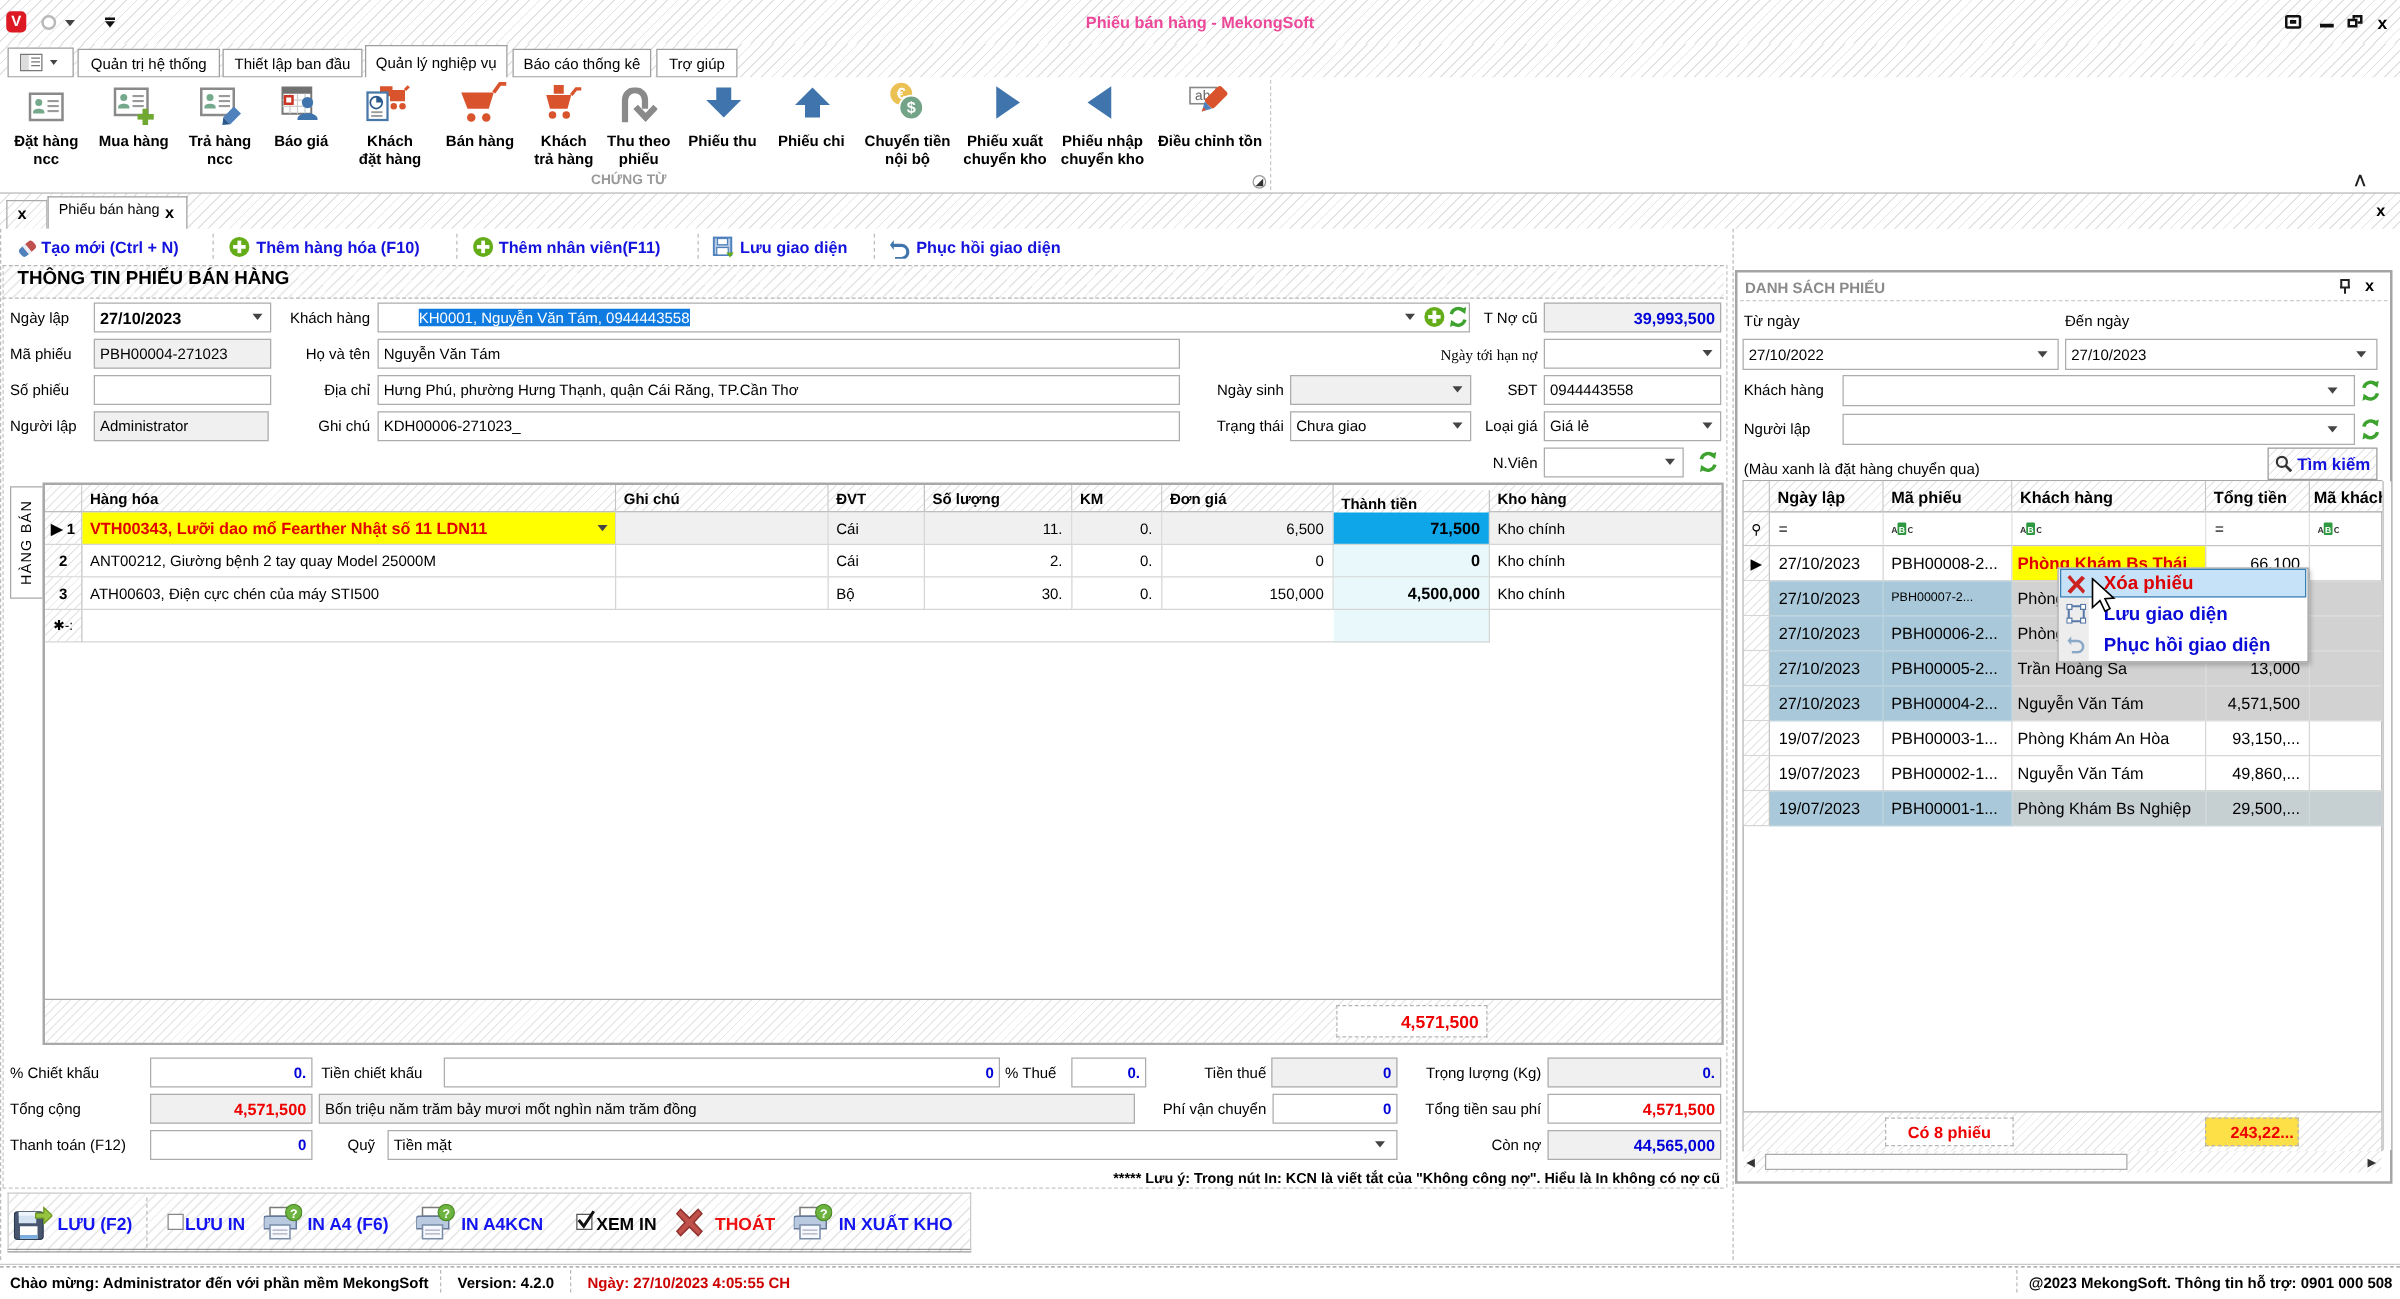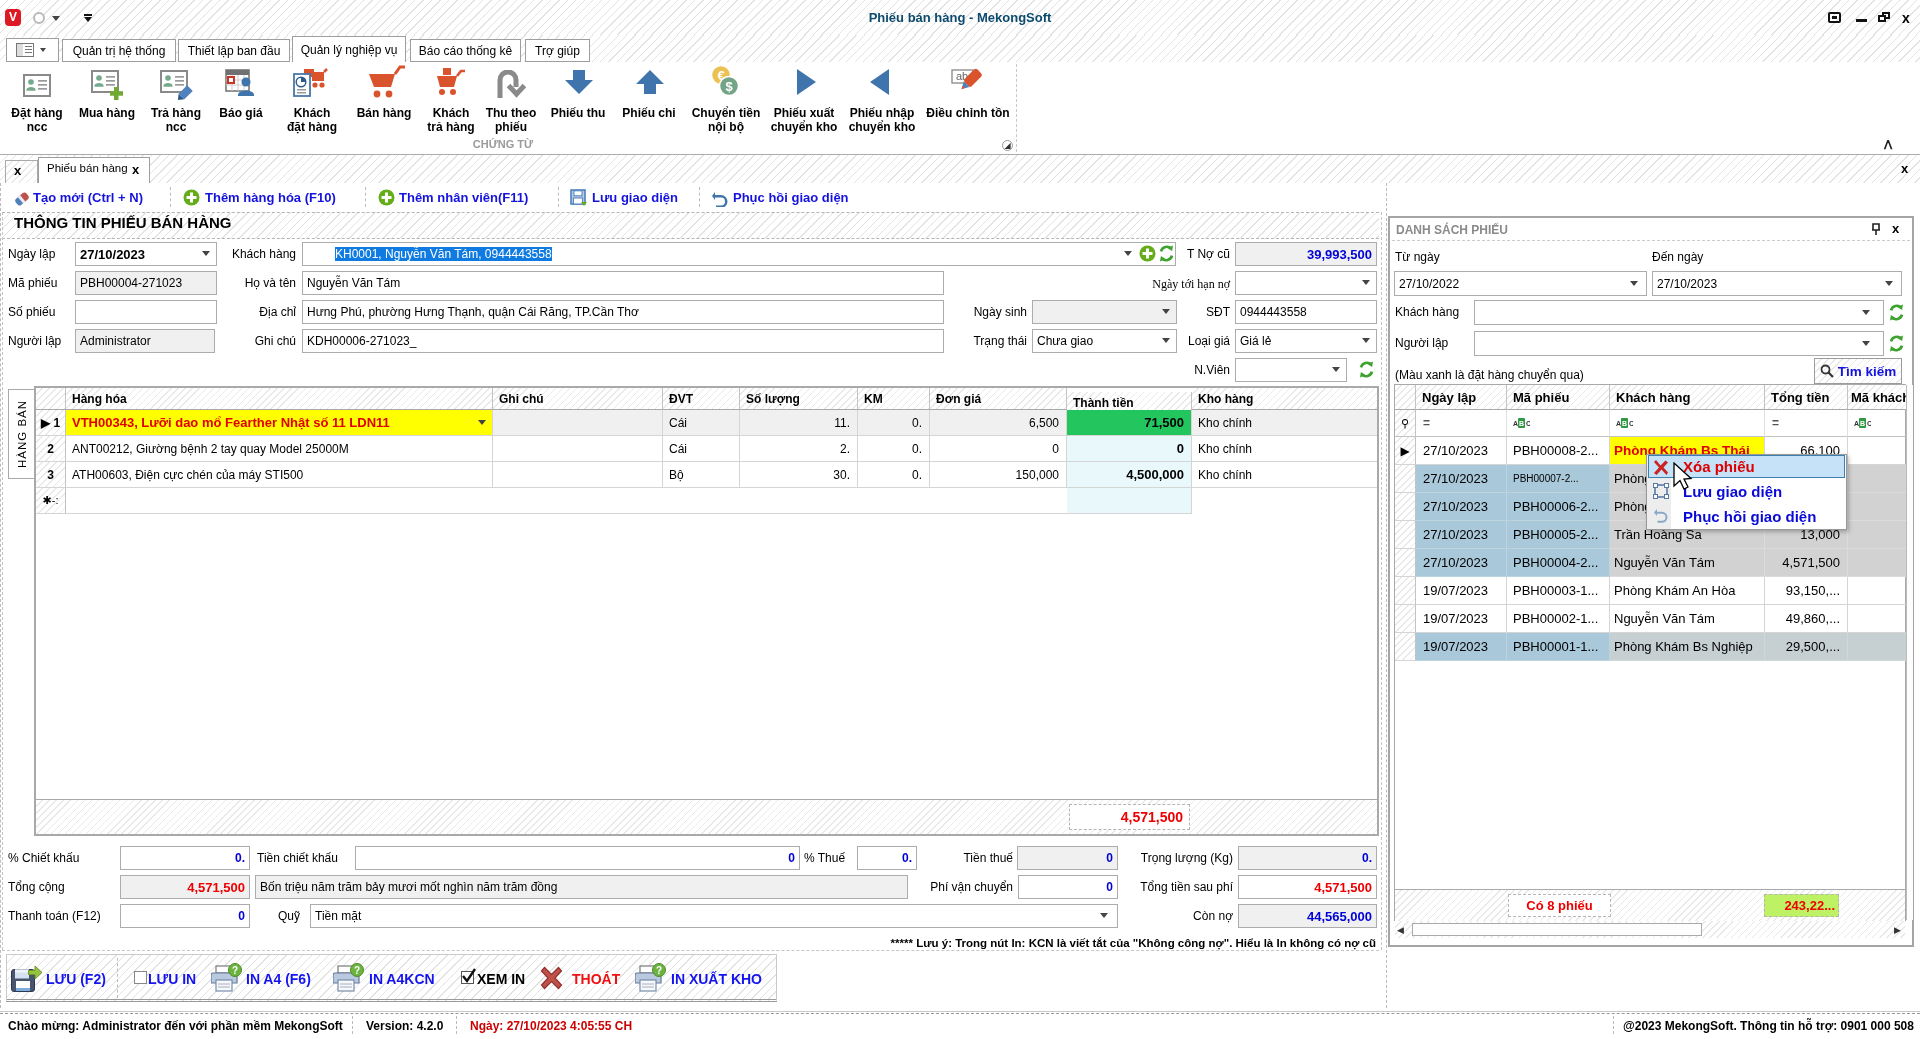--- a/index.html
+++ b/index.html
@@ -18,21 +18,21 @@
 </style>
 </head>
 <body>
 
 <div class="abs hatch" style="left:0;top:0;width:1920px;height:35px;"></div>
 <div class="abs" style="left:5px;top:9px;width:16px;height:17px;border-radius:4px;background:#dd1a23;color:#fff;font-weight:bold;text-align:center;line-height:17px;font-size:12px;">V</div>
 <div class="abs" style="left:33px;top:12px;width:12px;height:12px;border:2px solid #b9b9b9;border-radius:50%;background:#fff;"></div>
 <div class="dar" style="left:52px;top:16px;"></div>
 <div class="abs" style="left:84px;top:14px;width:8px;height:2px;background:#111;"></div>
 <div class="dar" style="left:84px;top:17px;border-top-color:#111;"></div>
-<div class="abs" style="left:0;top:0;width:1920px;height:35px;display:flex;align-items:center;justify-content:center;font-size:13px;font-weight:bold;color:#0c4a6e;">Phiếu bán hàng - MekongSoft</div>
+<div class="abs" style="left:0;top:0;width:1920px;height:35px;display:flex;align-items:center;justify-content:center;font-size:13px;font-weight:bold;color:#ec4899;">Phiếu bán hàng - MekongSoft</div>
 <div class="abs" style="left:1828px;top:12px;width:13px;height:11px;border:2px solid #111;border-radius:2px;"></div>
 <div class="abs" style="left:1832px;top:16px;width:5px;height:3px;background:#111;"></div>
 <div class="abs" style="left:1856px;top:19px;width:11px;height:3px;background:#111;"></div>
 <div class="abs" style="left:1882px;top:12px;width:8px;height:7px;border:2px solid #111;"></div>
 <div class="abs" style="left:1878px;top:15px;width:8px;height:7px;border:2px solid #111;background:#fff;"></div>
 <div class="abs" style="left:1899px;top:11px;width:14px;height:14px;font-weight:bold;font-size:14px;line-height:14px;text-align:center;">x</div>
 
 <div class="abs hatch" style="left:0;top:35px;width:1920px;height:27px;"></div>
 <div class="abs" style="left:6px;top:38px;width:53px;height:24px;border:1px solid #9e9e9e;background:#fff;"></div>
 <div class="abs" style="left:16px;top:43px;width:18px;height:14px;border:1px solid #777;background:#fff;"></div>
@@ -316,21 +316,21 @@
 <div class="abs hatchl" style="left:1192px;top:388px;width:185px;height:22px;border-bottom:1px solid #a9a9a9;display:flex;align-items:center;padding:0 6px;font-weight:bold;">Kho hàng</div>
 
 <div class="abs hatchl" style="left:36px;top:410px;width:30px;height:26px;border-right:1px solid #c3c3c3;border-bottom:1px solid #d5d5d5;display:flex;align-items:center;justify-content:center;font-weight:bold;">▶&nbsp;1</div>
 <div class="abs" style="left:66px;top:410px;width:427px;height:26px;background:#ffff00;border-right:1px solid #d5d5d5;border-bottom:1px solid #d5d5d5;display:flex;align-items:center;padding:0 6px;color:#e00000;font-weight:bold;font-size:13px;">VTH00343, Lưỡi dao mổ Fearther Nhật số 11 LDN11</div>
 <div class="dar" style="left:478px;top:420px;"></div>
 <div class="abs" style="left:493px;top:410px;width:170px;height:26px;background:#f0f0f0;border-right:1px solid #d5d5d5;border-bottom:1px solid #d5d5d5;"></div>
 <div class="abs" style="left:663px;top:410px;width:77px;height:26px;background:#f0f0f0;border-right:1px solid #d5d5d5;border-bottom:1px solid #d5d5d5;display:flex;align-items:center;padding:0 6px;">Cái</div>
 <div class="abs num" style="left:740px;top:410px;width:118px;height:26px;background:#f0f0f0;border-right:1px solid #d5d5d5;border-bottom:1px solid #d5d5d5;display:flex;align-items:center;padding:0 7px;">11.</div>
 <div class="abs num" style="left:858px;top:410px;width:72px;height:26px;background:#f0f0f0;border-right:1px solid #d5d5d5;border-bottom:1px solid #d5d5d5;display:flex;align-items:center;padding:0 7px;">0.</div>
 <div class="abs num" style="left:930px;top:410px;width:137px;height:26px;background:#f0f0f0;border-right:1px solid #d5d5d5;border-bottom:1px solid #d5d5d5;display:flex;align-items:center;padding:0 7px;">6,500</div>
-<div class="abs num" style="left:1067px;top:410px;width:125px;height:26px;background:#22c55e;border-right:1px solid #d5d5d5;border-bottom:1px solid #d5d5d5;display:flex;align-items:center;padding:0 7px;font-weight:bold;font-size:13px;">71,500</div>
+<div class="abs num" style="left:1067px;top:410px;width:125px;height:26px;background:#0ea5e9;border-right:1px solid #d5d5d5;border-bottom:1px solid #d5d5d5;display:flex;align-items:center;padding:0 7px;font-weight:bold;font-size:13px;">71,500</div>
 <div class="abs" style="left:1192px;top:410px;width:185px;height:26px;background:#f0f0f0;border-bottom:1px solid #d5d5d5;display:flex;align-items:center;padding:0 6px;">Kho chính</div>
 
 <div class="abs hatchl" style="left:36px;top:436px;width:30px;height:26px;border-right:1px solid #c3c3c3;border-bottom:1px solid #d5d5d5;display:flex;align-items:center;justify-content:center;font-weight:bold;">2</div>
 <div class="abs" style="left:66px;top:436px;width:427px;height:26px;border-right:1px solid #d5d5d5;border-bottom:1px solid #d5d5d5;display:flex;align-items:center;padding:0 6px;">ANT00212, Giường bệnh 2 tay quay Model 25000M</div>
 <div class="abs" style="left:493px;top:436px;width:170px;height:26px;border-right:1px solid #d5d5d5;border-bottom:1px solid #d5d5d5;"></div>
 <div class="abs" style="left:663px;top:436px;width:77px;height:26px;border-right:1px solid #d5d5d5;border-bottom:1px solid #d5d5d5;display:flex;align-items:center;padding:0 6px;">Cái</div>
 <div class="abs num" style="left:740px;top:436px;width:118px;height:26px;border-right:1px solid #d5d5d5;border-bottom:1px solid #d5d5d5;display:flex;align-items:center;padding:0 7px;">2.</div>
 <div class="abs num" style="left:858px;top:436px;width:72px;height:26px;border-right:1px solid #d5d5d5;border-bottom:1px solid #d5d5d5;display:flex;align-items:center;padding:0 7px;">0.</div>
 <div class="abs num" style="left:930px;top:436px;width:137px;height:26px;border-right:1px solid #d5d5d5;border-bottom:1px solid #d5d5d5;display:flex;align-items:center;padding:0 7px;">0</div>
 <div class="abs num" style="left:1067px;top:436px;width:125px;height:26px;background:#e8f8fb;border-right:1px solid #d5d5d5;border-bottom:1px solid #d5d5d5;display:flex;align-items:center;padding:0 7px;font-weight:bold;font-size:13px;">0</div>
@@ -594,21 +594,21 @@
 <div class="abs hatchl" style="left:1395px;top:633px;width:21px;height:28px;border-right:1px solid #c3c3c3;border-bottom:1px solid #d5d5d5;"></div>
 <div class="abs" style="left:1416px;top:633px;width:91px;height:28px;background:#a9c8da;border-right:1px solid #bdd3de;border-bottom:1px solid #bdd3de;display:flex;align-items:center;padding:0 7px;font-size:13px;">19/07/2023</div>
 <div class="abs" style="left:1507px;top:633px;width:103px;height:28px;background:#a9c8da;border-right:1px solid #bdd3de;border-bottom:1px solid #bdd3de;display:flex;align-items:center;padding:0 6px;font-size:13px;">PBH00001-1...</div>
 <div class="abs" style="left:1610px;top:633px;width:155px;height:28px;background:#c6cfd2;border-right:1px solid #d0d8da;border-bottom:1px solid #d0d8da;display:flex;align-items:center;padding:0 4px;font-size:13px;">Phòng Khám Bs Nghiệp</div>
 <div class="abs num" style="left:1765px;top:633px;width:83px;height:28px;background:#c6cfd2;border-right:1px solid #d0d8da;border-bottom:1px solid #d0d8da;display:flex;align-items:center;padding:0 7px;font-size:13px;">29,500,...</div>
 <div class="abs" style="left:1848px;top:633px;width:58px;height:28px;background:#c6cfd2;border-bottom:1px solid #d0d8da;"></div>
 </div>
 
 <div class="abs hatchl" style="left:1395px;top:889px;width:510px;height:32px;border-top:1px solid #a9a9a9;"></div>
 <div class="abs" style="left:1508px;top:894px;width:103px;height:23px;background:#fff;border:1px dashed #b5b5b5;display:flex;align-items:center;justify-content:center;color:#ee0000;font-weight:bold;font-size:13px;">Có 8 phiếu</div>
-<div class="abs" style="left:1764px;top:894px;width:75px;height:23px;background:#bef264;border:1px dashed #b5b5b5;display:flex;align-items:center;justify-content:flex-end;padding:0 3px;color:#ee0000;font-weight:bold;font-size:13px;">243,22...</div>
+<div class="abs" style="left:1764px;top:894px;width:75px;height:23px;background:#fde047;border:1px dashed #b5b5b5;display:flex;align-items:center;justify-content:flex-end;padding:0 3px;color:#ee0000;font-weight:bold;font-size:13px;">243,22...</div>
 
 <div class="abs hatchl" style="left:1395px;top:921px;width:510px;height:17px;"></div>
 <div class="abs" style="left:1397px;top:925px;font-size:9px;color:#333;">◀</div>
 <div class="abs" style="left:1412px;top:923px;width:290px;height:13px;background:#fdfdfd;border:1px solid #aaa;"></div>
 <div class="abs" style="left:1894px;top:925px;font-size:9px;color:#333;">▶</div>
 
 <div class="abs" style="left:1906px;top:385px;width:7px;height:535px;background:#fdfdfd;border-left:1px solid #bbb;"></div>
 </div>
 
 <div id="ctxmenu">

